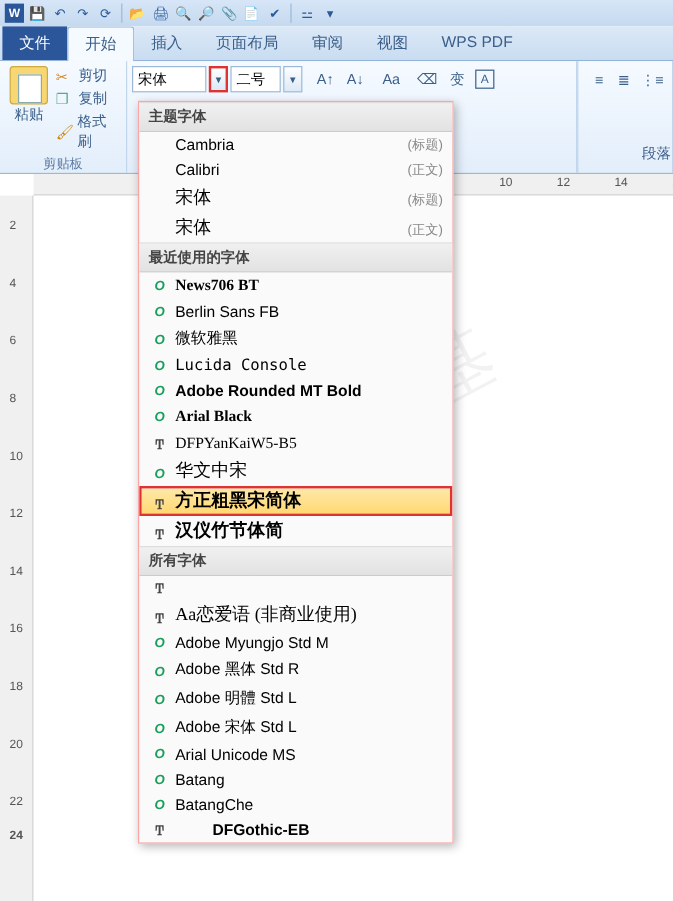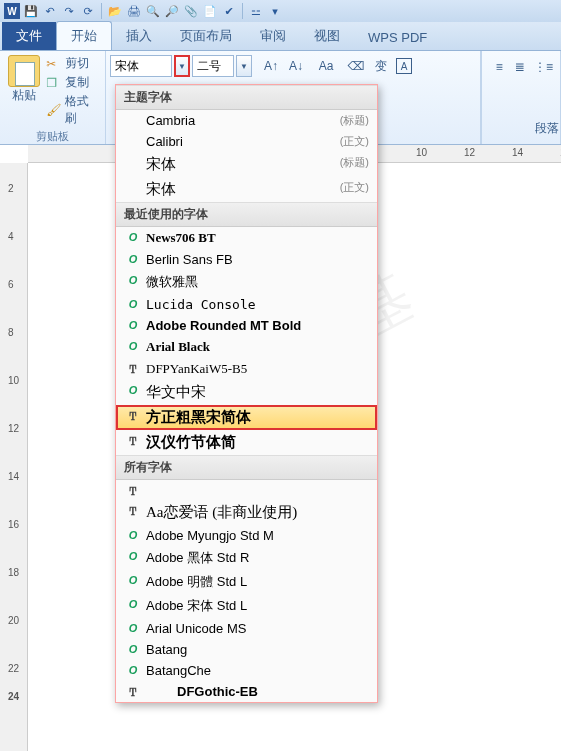--- a/index.html
+++ b/index.html
@@ -4,21 +4,21 @@
 <style>
 *{margin:0;padding:0;box-sizing:border-box;font-family:"Microsoft YaHei",sans-serif}
 body{background:#fff;width:561px;height:751px;overflow:hidden;position:relative}
 
 
 .tbar{height:22px;background:linear-gradient(#d7e6f7,#c5d9ef);display:flex;align-items:center;padding:0 4px;gap:3px}
 .tbar .ico{width:16px;height:16px;display:flex;align-items:center;justify-content:center;font-size:11px;color:#2a5a9a}
 .tbar .sep{width:1px;height:16px;background:#9bb9d9;margin:0 2px}
 
 
-.tabs{height:29px;background:linear-gradient(#dce9f7,#c9dcf1);display:flex;align-items:flex-end;border-bottom:1px solid #94b3d6}
+.tabs{height:29px;background:linear-gradient(#dce9f7,#c9dcf1);display:flex;align-items:flex-start;border-bottom:1px solid #94b3d6}
 .tab{padding:5px 14px 5px;font-size:13px;color:#3b5f8a;cursor:pointer}
 .tab.file{background:#2b579a;color:#fff;margin-left:2px}
 .tab.active{background:#f5faff;border:1px solid #94b3d6;border-bottom:none;color:#3b5f8a;border-radius:3px 3px 0 0}
 
 
 .ribbon{height:94px;background:linear-gradient(#f5faff,#e3eefb);border-bottom:1px solid #9cb8d8;display:flex}
 .grp{border-right:1px solid #c1d5ec;padding:4px 6px 2px;display:flex;flex-direction:column;justify-content:space-between}
 .grp-lbl{font-size:11px;color:#5a7ba3;text-align:center;padding-top:2px}
 .clip{width:106px}
 .clip-row{display:flex;gap:4px}
@@ -48,21 +48,21 @@
 .ruler-h span{position:absolute;font-size:10px;color:#555;top:2px}
 .doc-area{display:flex}
 .ruler-v{width:28px;background:#f0f0f0;border-right:1px solid #ccc;position:relative}
 .ruler-v span{position:absolute;font-size:10px;color:#555;left:8px}
 .page{flex:1;background:#fff;position:relative;padding:30px}
 .sel-text{position:absolute;left:300px;top:130px;font-size:34px;font-family:"SimSun";background:#bcd5f0;padding:0 4px}
 
 
 .fdrop{position:absolute;left:115px;top:84px;width:263px;background:#fafafa;border:1px solid #fca5a5;box-shadow:2px 3px 8px rgba(0,0,0,.3);font-size:13px;max-height:665px;overflow:hidden}
 .fdrop .hdr{background:linear-gradient(#f0f0f0,#e2e2e2);padding:3px 8px;font-size:12px;font-weight:bold;color:#444;border-top:1px solid #ddd;border-bottom:1px solid #ccc}
-.fdrop .item{padding:3px 8px 3px 10px;display:flex;align-items:flex-start;gap:6px;cursor:pointer}
+.fdrop .item{padding:3px 8px 3px 10px;display:flex;align-items:flex-end;gap:6px;cursor:pointer}
 .fdrop .item.hl{background:linear-gradient(#ffe9a8,#ffd873);border:2px solid #d33;padding:1px 6px 1px 8px}
 .fdrop .tag{margin-left:auto;font-size:11px;color:#888}
 .fico{width:14px;height:14px;display:inline-flex;align-items:center;justify-content:center;font-size:11px;font-style:italic;font-weight:bold}
 .fico.o{color:#1a9e5c}
 .fico.t{color:#444;font-style:normal;font-family:serif}
 .fname{flex:1}
 
 
 .wm{position:absolute;right:140px;top:280px;font-size:60px;color:rgba(0,0,0,.05);transform:rotate(-28deg);pointer-events:none;letter-spacing:6px}
 

